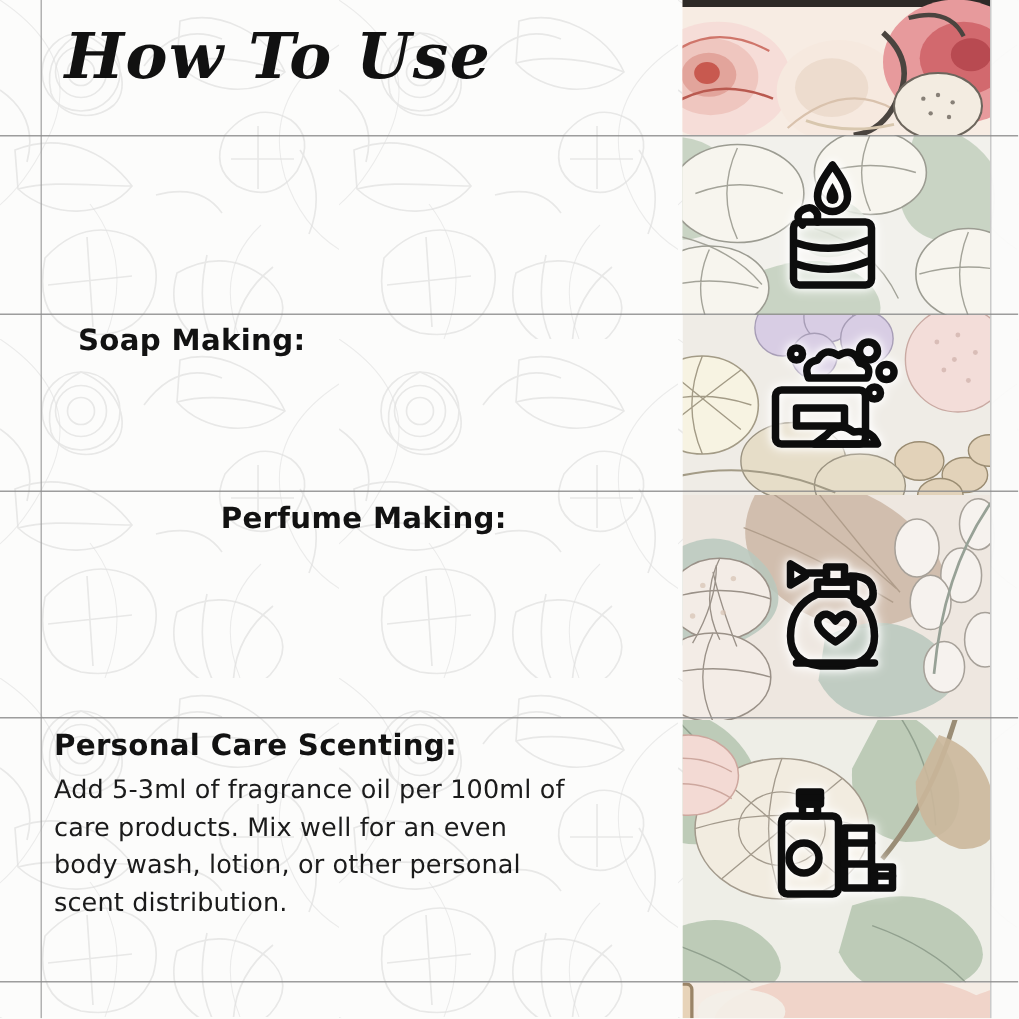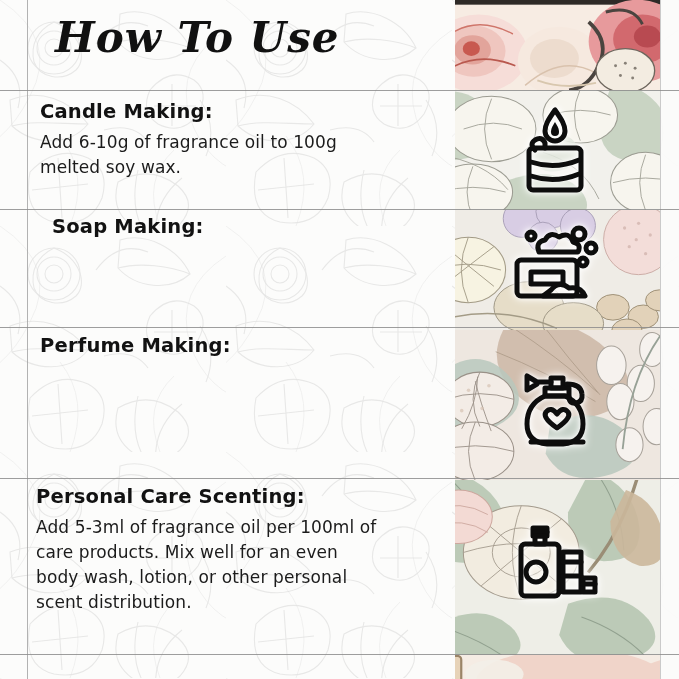--- a/index.html
+++ b/index.html
@@ -38,21 +38,21 @@
   .v-rule.far-right{left:660px;opacity:.5;}
 
   
   .h-rule{
     position:absolute;left:0;width:679px;height:1px;
     background:#8c8c8c;opacity:.85;
   }
 
   
   .title-band{
-    position:absolute;left:0;top:0;width:455px;height:90px;margin-left:12px;
+    position:absolute;left:0;top:0;width:455px;height:90px;
   }
   .title{
     position:absolute;left:43px;top:13px;
     font-family:"DejaVu Serif", serif;
     font-style:italic;
     font-weight:700;
     font-size:42px;
     letter-spacing:1px;
     color:#111;
     white-space:nowrap;
@@ -411,33 +411,26 @@
   </div>
 
   <div class="right-sliver"></div>
 
   <div class="left-col">
 
     <div class="title-band">
       <div class="title">How To Use</div>
     </div>
 
-    <div class="section" style="top:100px;">
-      <p class="sec-head">Candle Making:</p>
-      <p class="sec-body">
-        <span class="ln">Add 6-10g of fragrance oil to 100g</span>
-        <span class="ln">melted soy wax.</span>
-      </p>
-    </div>
 
     <div class="section" style="top:215px;margin-left:12px;">
       <p class="sec-head">Soap Making:</p>
     </div>
 
-    <div class="section" style="top:334px;">
+    <div class="section" style="top:334px;text-align:center;">
       <p class="sec-head">Perfume Making:</p>
     </div>
 
     <div class="section" style="top:485px;padding-left:36px;">
       <p class="sec-head">Personal Care Scenting:</p>
       <p class="sec-body">
         <span class="ln">Add 5-3ml of fragrance oil per 100ml of</span>
         <span class="ln">care products. Mix well for an even</span>
         <span class="ln">body wash, lotion, or other personal</span>
         <span class="ln">scent distribution.</span>

